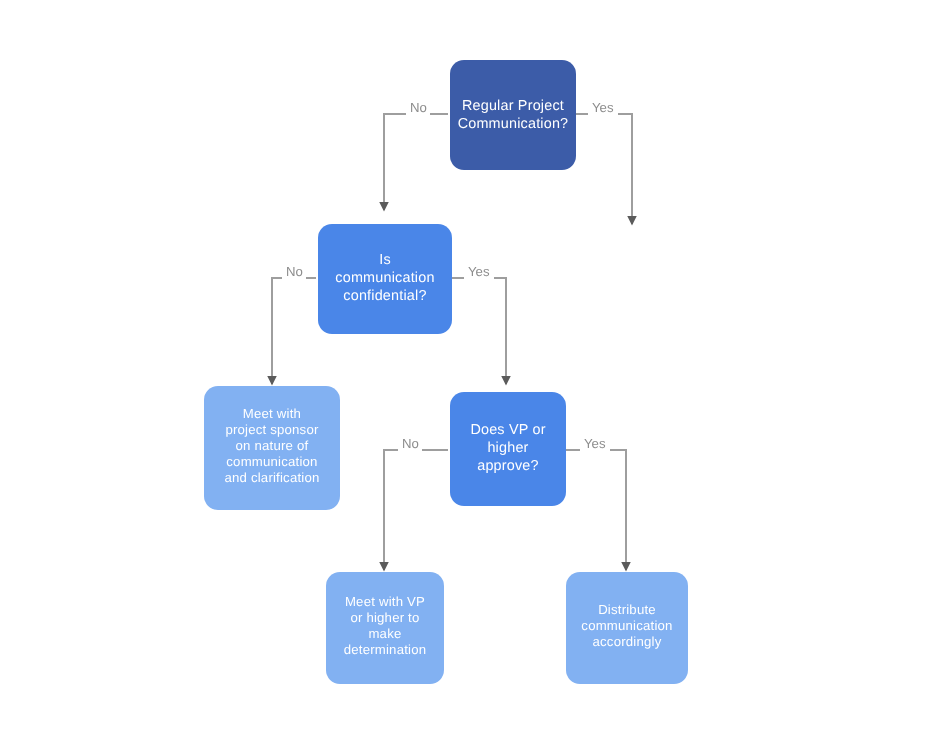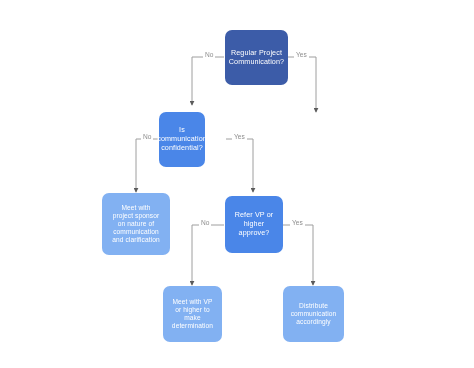--- a/index.html
+++ b/index.html
@@ -96,31 +96,31 @@
     <path d="M 224 225 L 192 225 L 192 285" fill="none" stroke="#9e9e9e" stroke-width="1" marker-end="url(#arrow)"></path>
 
      Yes --&gt; Distribute communication --&gt;
     <path d="M 283 225 L 313 225 L 313 285" fill="none" stroke="#9e9e9e" stroke-width="1" marker-end="url(#arrow)"></path>
   </svg>
 
   <div class="node node-decision-primary" style="left:225px; top:30px; width:63px; height:55px;">Regular Project
 Communication?</div>
 
 
-  <div class="node node-decision" style="left:159px; top:112px; width:46px; height:55px;">Is
+  <div class="node node-decision" style="left:159px; top:112px; width:67px; height:55px;">Is
 communication
 confidential?</div>
 
   <div class="node node-action" style="left:102px; top:193px; width:68px; height:62px;">Meet with
 project sponsor
 on nature of
 communication
 and clarification</div>
 
-  <div class="node node-decision" style="left:225px; top:196px; width:58px; height:57px;">Refer VP or
+  <div class="node node-decision" style="left:225px; top:196px; width:58px; height:57px;">Does VP or
 higher
 approve?</div>
 
   <div class="node node-action" style="left:163px; top:286px; width:59px; height:56px;">Meet with VP
 or higher to
 make
 determination</div>
 
   <div class="node node-action" style="left:283px; top:286px; width:61px; height:56px;">Distribute
 communication

